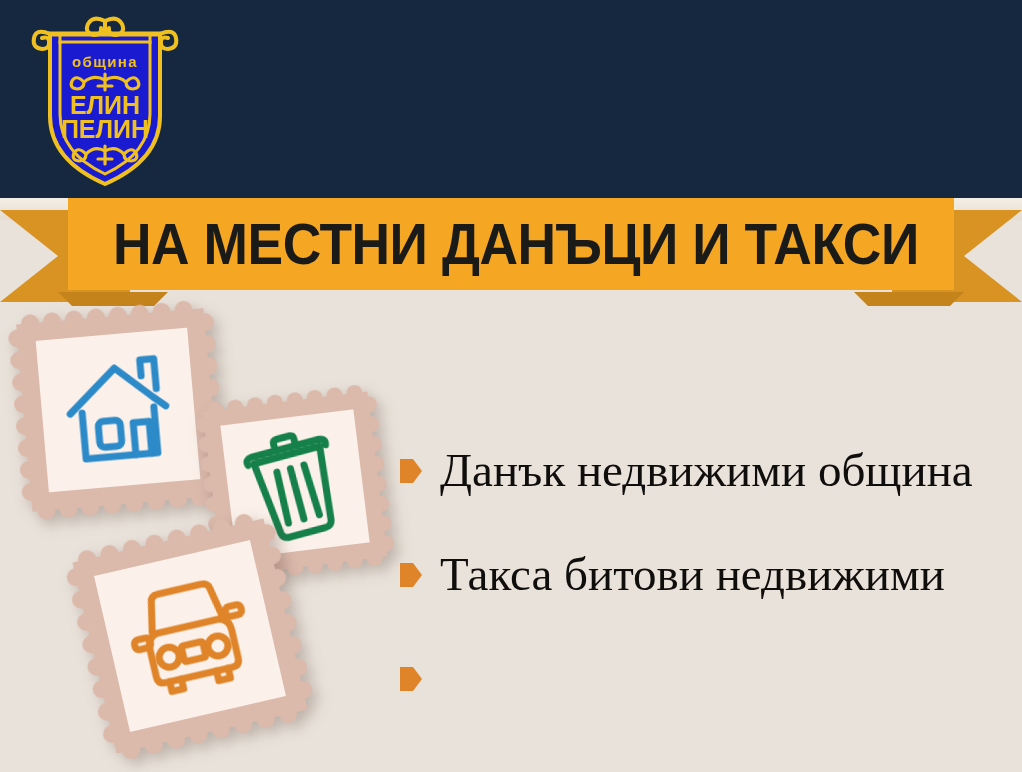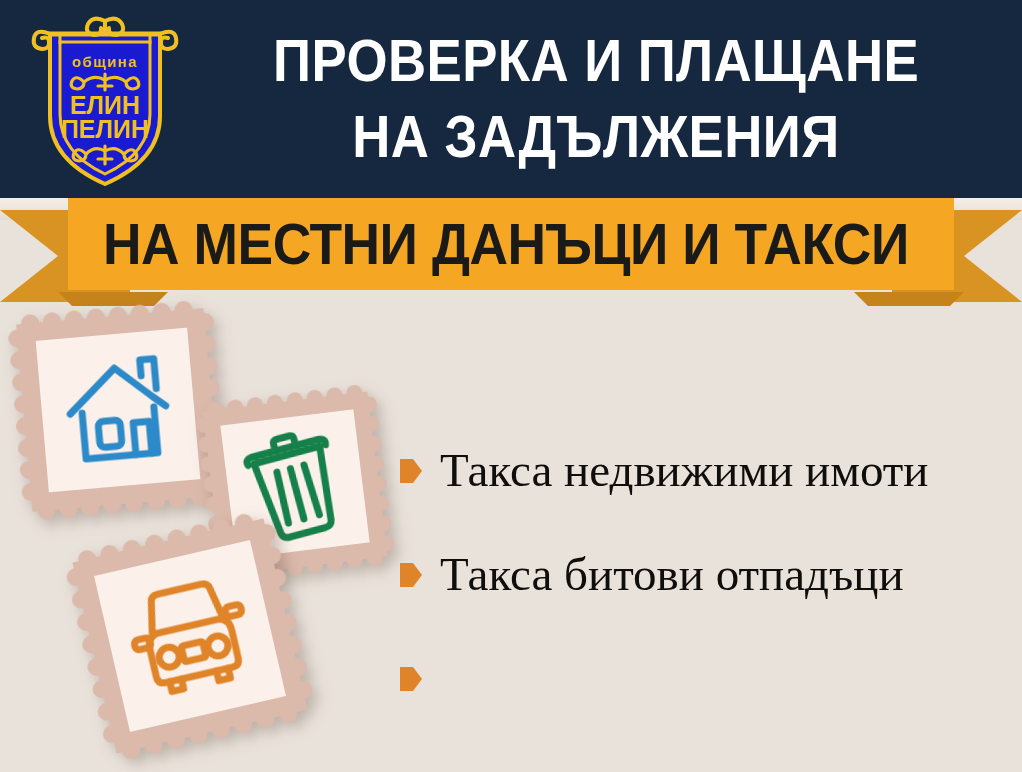--- a/index.html
+++ b/index.html
@@ -106,21 +106,21 @@
 
   .ribbon-strip {
     position: absolute;
     left: 68px;
     top: 2px;
     width: 886px;
     height: 92px;
     background: #f5a623;
     display: flex;
     align-items: center;
-    justify-content: flex-start;
+    justify-content: flex-end;
     z-index: 2;
   }
   .ribbon-text {
     color: #1a1a18;
     font-family: "Liberation Sans Narrow", "Liberation Sans", sans-serif;
     font-weight: bold;
     font-size: 58px;
     line-height: 58px;
     letter-spacing: -0.5px;
     transform: scaleX(0.92);
@@ -177,24 +177,20 @@
 </style>
 </head>
 <body>
 
 <div id="poster">
 
   <div class="band-under"></div>
 
   <div class="header-band"></div>
 
-  <div class="header-title">
-    <div class="header-line">ПРОВЕРКА И ПЛАЩАНЕ</div>
-    <div class="header-line">НА ЗАДЪЛЖЕНИЯ</div>
-  </div>
 
   <div class="crest">
     <svg viewBox="0 0 166 186" xmlns="http://www.w3.org/2000/svg">
 
       <path d="M28 26 L138 26 L138 108 Q138 152 83 176 Q28 152 28 108 Z" fill="#1a1ad0" stroke="#f0c020" stroke-width="4"></path>
 
       <path d="M38 34 L128 34 L128 106 Q128 145 83 166 Q38 145 38 106 Z" fill="none" stroke="#f0c020" stroke-width="3"></path>
 
       <path d="M26 26 L140 26" stroke="#f0c020" stroke-width="5" fill="none"></path>
 
@@ -410,30 +406,30 @@
   </div>
 
   <div class="tax-list">
 
     <div class="tax-item">
       <span class="bullet">
         <svg viewBox="0 0 22 26" xmlns="http://www.w3.org/2000/svg">
           <path d="M0 1 L13 1 L22 13 L13 25 L0 25 Z" fill="#e08429"></path>
         </svg>
       </span>
-      <span class="tax-label">Такса недвижими имоти</span>
+      <span class="tax-label">Данък недвижими община</span>
     </div>
 
     <div class="tax-item">
       <span class="bullet">
         <svg viewBox="0 0 22 26" xmlns="http://www.w3.org/2000/svg">
           <path d="M0 1 L13 1 L22 13 L13 25 L0 25 Z" fill="#e08429"></path>
         </svg>
       </span>
-      <span class="tax-label">Такса битови отпадъци</span>
+      <span class="tax-label">Такса битови недвижими</span>
     </div>
 
     <div class="tax-item">
       <span class="bullet">
         <svg viewBox="0 0 22 26" xmlns="http://www.w3.org/2000/svg">
           <path d="M0 1 L13 1 L22 13 L13 25 L0 25 Z" fill="#e08429"></path>
         </svg>
       </span>
     </div>
 

